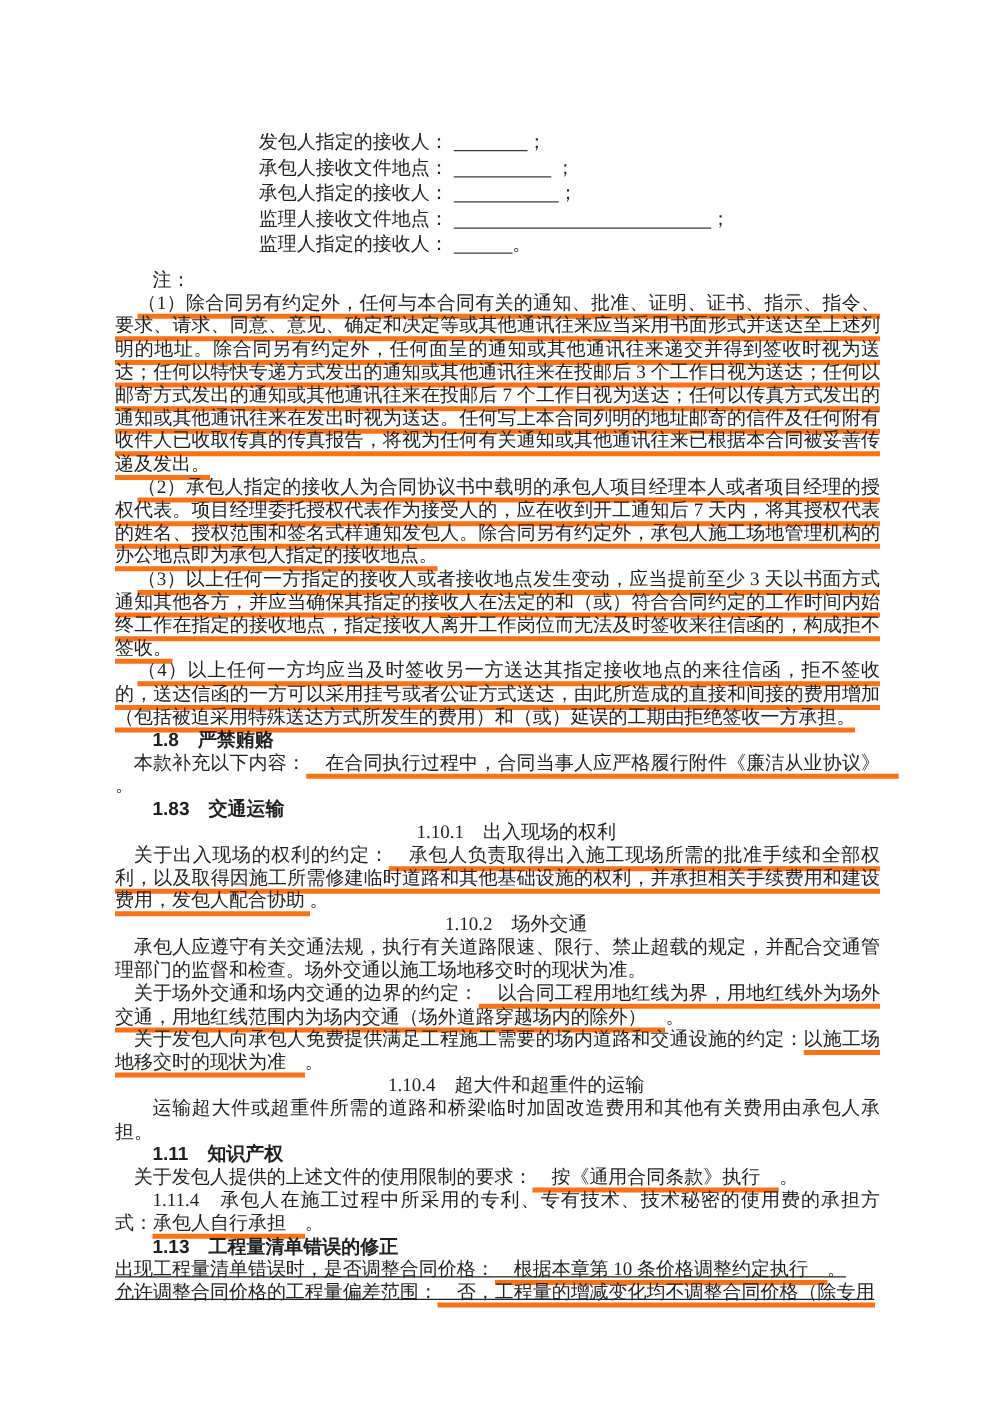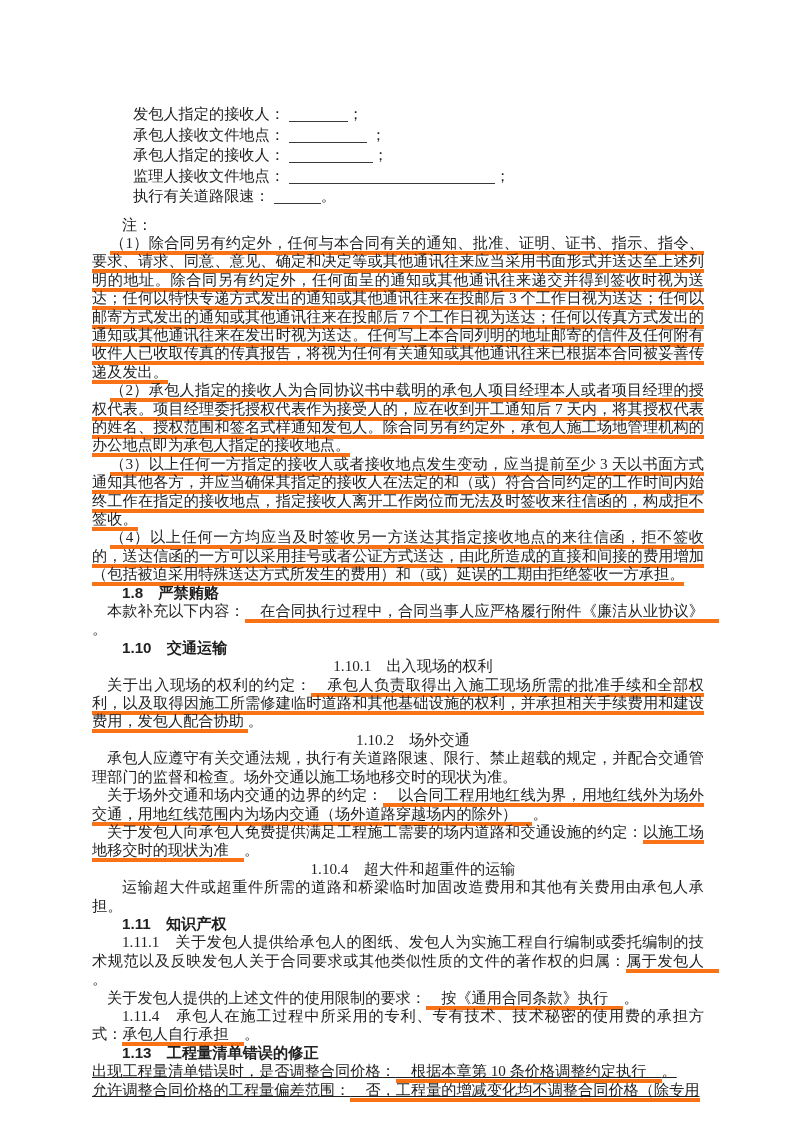--- a/index.html
+++ b/index.html
@@ -12,21 +12,21 @@
     color:#1f1f1f;
   }
   .doc{
     position:absolute;
     left:92px;top:104px;
     width:612px;
     font-size:15.2px;
     line-height:20.5px;
     text-align:left;
   }
-  .form-block{line-height:20.5px;margin-left:41px;}
+  .form-block{line-height:20.5px;margin-left:115px;}
   .form-line{white-space:nowrap;}
   .blank{
     display:inline-block;
     border-bottom:1px solid #3a3a3a;
     height:14px;
     vertical-align:-3px;
     margin-left:4px;
   }
   .body-block{
     margin-top:9px;
@@ -58,41 +58,40 @@
 </head>
 <body>
 
 <div class="page">
   <div class="doc">
     <div class="form-block" id="form-block">
         <div class="form-line"><span>发包人指定的接收人：</span><span class="blank" style="width: 59px;"></span><span>；</span></div>
         <div class="form-line"><span>承包人接收文件地点：</span><span class="blank" style="width: 78px;"></span><span> ；</span></div>
         <div class="form-line"><span>承包人指定的接收人：</span><span class="blank" style="width: 84px;"></span><span>；</span></div>
         <div class="form-line"><span>监理人接收文件地点：</span><span class="blank" style="width: 206px;"></span><span>；</span></div>
-        <div class="form-line"><span>执行有关道路限速：</span><span class="blank" style="width: 47px;"></span><span>。</span></div>
+        <div class="form-line"><span>监理人指定的接收人：</span><span class="blank" style="width: 47px;"></span><span>。</span></div>
       </div>
     <div class="body-block" id="body-block">
         <div class="line i30"><span>注：</span></div>
         <div class="line i18"><span class="u">（1）除合同另有约定外，任何与本合同有关的通知、批准、证明、证书、指示、指令、要求、请求、同意、意见、确定和决定等或其他通讯往来应当采用书面形式并送达至上述列明的地址。除合同另有约定外，任何面呈的通知或其他通讯往来递交并得到签收时视为送达；任何以特快专递方式发出的通知或其他通讯往来在投邮后 3 个工作日视为送达；任何以邮寄方式发出的通知或其他通讯往来在投邮后 7 个工作日视为送达；任何以传真方式发出的通知或其他通讯往来在发出时视为送达。任何写上本合同列明的地址邮寄的信件及任何附有收件人已收取传真的传真报告，将视为任何有关通知或其他通讯往来已根据本合同被妥善传递及发出。</span></div>
         <div class="line i18"><span class="u">（2）承包人指定的接收人为合同协议书中载明的承包人项目经理本人或者项目经理的授权代表。项目经理委托授权代表作为接受人的，应在收到开工通知后 7 天内，将其授权代表的姓名、授权范围和签名式样通知发包人。除合同另有约定外，承包人施工场地管理机构的办公地点即为承包人指定的接收地点。</span></div>
         <div class="line i18"><span class="u">（3）以上任何一方指定的接收人或者接收地点发生变动，应当提前至少 3 天以书面方式通知其他各方，并应当确保其指定的接收人在法定的和（或）符合合同约定的工作时间内始终工作在指定的接收地点，指定接收人离开工作岗位而无法及时签收来往信函的，构成拒不签收。</span></div>
         <div class="line i18"><span class="u">（4）以上任何一方均应当及时签收另一方送达其指定接收地点的来往信函，拒不签收的，送达信函的一方可以采用挂号或者公证方式送达，由此所造成的直接和间接的费用增加（包括被迫采用特殊送达方式所发生的费用）和（或）延误的工期由拒绝签收一方承担。</span></div>
         <div class="line i30 head"><span>1.8　严禁贿赂</span></div>
         <div class="line i15"><span>本款补充以下内容：</span><span class="u">　在合同执行过程中，合同当事人应严格履行附件《廉洁从业协议》　</span><span>。</span></div>
-        <div class="line i30 head"><span>1.10　交通运输</span></div>
+        <div class="line i30 head"><span>1.83　交通运输</span></div>
         <div class="line i30 subhead"><span>1.10.1　出入现场的权利</span></div>
         <div class="line i15"><span>关于出入现场的权利的约定：</span><span class="u">　承包人负责取得出入施工现场所需的批准手续和全部权利，以及取得因施工所需修建临时道路和其他基础设施的权利，并承担相关手续费用和建设费用，发包人配合协助 </span><span>。</span></div>
         <div class="line i30 subhead"><span>1.10.2　场外交通</span></div>
         <div class="line i15"><span>承包人应遵守有关交通法规，执行有关道路限速、限行、禁止超载的规定，并配合交通管理部门的监督和检查。场外交通以施工场地移交时的现状为准。</span></div>
         <div class="line i15"><span>关于场外交通和场内交通的边界的约定：</span><span class="u">　以合同工程用地红线为界，用地红线外为场外交通，用地红线范围内为场内交通（场外道路穿越场内的除外）　</span><span>。</span></div>
         <div class="line i15"><span>关于发包人向承包人免费提供满足工程施工需要的场内道路和交通设施的约定：</span><span class="u">以施工场地移交时的现状为准　</span><span>。</span></div>
         <div class="line i30 subhead"><span>1.10.4　超大件和超重件的运输</span></div>
         <div class="line i30"><span>运输超大件或超重件所需的道路和桥梁临时加固改造费用和其他有关费用由承包人承担。</span></div>
         <div class="line i30 head"><span>1.11　知识产权</span></div>
-        <div class="line i30"><span>1.11.1　关于发包人提供给承包人的图纸、发包人为实施工程自行编制或委托编制的技术规范以及反映发包人关于合同要求或其他类似性质的文件的著作权的归属：</span><span class="u">属于发包人　</span><span>。</span></div>
         <div class="line i15"><span>关于发包人提供的上述文件的使用限制的要求：</span><span class="u">　按《通用合同条款》执行　</span><span>。</span></div>
         <div class="line i30"><span>1.11.4　承包人在施工过程中所采用的专利、专有技术、技术秘密的使用费的承担方式：</span><span class="u">承包人自行承担　</span><span>。</span></div>
         <div class="line i30 head"><span>1.13　工程量清单错误的修正</span></div>
         <div class="line i0"><span>出现工程量清单错误时，是否调整合同价格：</span><span class="u">　根据本章第 10 条价格调整约定执行　</span><span>。</span></div>
         <div class="line i0"><span>允许调整合同价格的工程量偏差范围：</span><span class="u">　否，工程量的增减变化均不调整合同价格（除专用</span></div>
       </div>
   </div>
 </div>
 
 </body></html>

